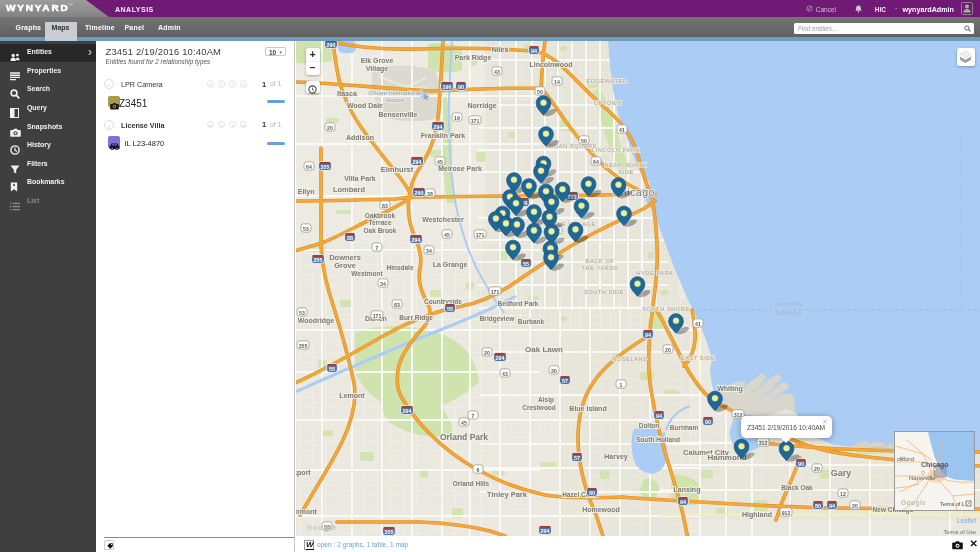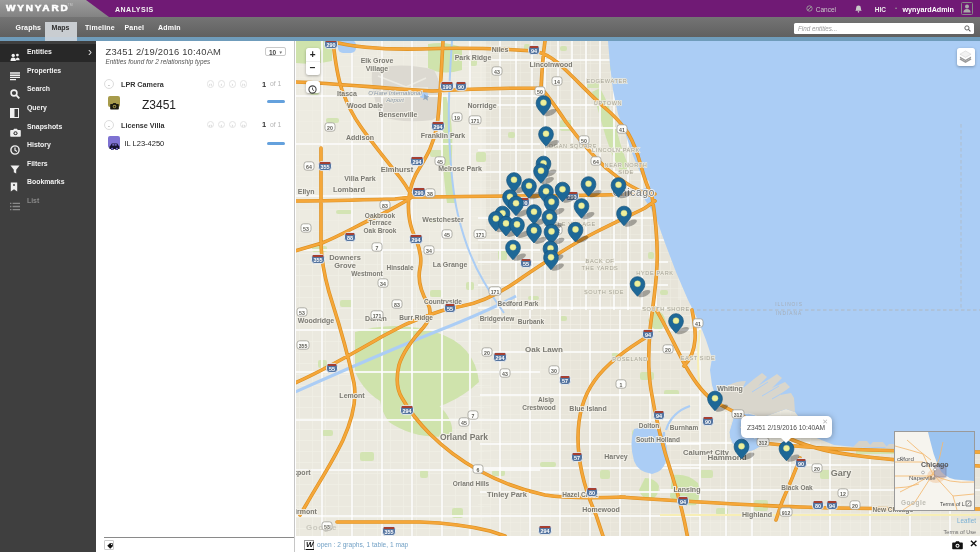--- a/index.html
+++ b/index.html
@@ -136,50 +136,50 @@
           <path d="M0,1.4 h1.4 M0,4.5 h1.4 M0,7.6 h1.4" stroke="#8a8a8a" stroke-width="1.3"></path>
         </svg></span>
       <span style="position:absolute;left:27px;top:4.5px;font-size:6.9px;font-weight:bold;color:#8a8a8a">List</span>
     </div>
 </div>
 <div id="panel">
 <div style="position:absolute;left:9.5px;top:4.5px;font-size:9.4px;color:#3c3c3c;letter-spacing:0.2px">Z3451 2/19/2016 10:40AM</div>
 <div style="position:absolute;left:9.5px;top:17px;font-size:6.4px;font-style:italic;color:#555">Entities found for 2 relationship types</div>
 <div style="position:absolute;left:169px;top:5.5px;width:21px;height:9.5px;border:1px solid #c9c9c9;border-radius:2px;font-size:6.5px;font-weight:bold;color:#444;padding-left:3px;line-height:9.5px">10 <span style="font-size:4.5px;color:#777;position:absolute;right:2px;top:0">▼</span></div>
 <div style="position:absolute;left:8px;top:38px;width:10px;height:10px;border:1px solid #ddd;border-radius:50%;color:#999;font-size:7px;text-align:center;line-height:9px">-</div>
-    <div style="position:absolute;left:25px;top:39px;font-size:7.2px;font-weight:bold;color:#333">LPR Camera</div>
+    <div style="position:absolute;left:25px;top:39px;font-size:7.2px;font-weight:normal;color:#333">LPR Camera</div>
     <div style="position:absolute;left:110.9px;top:39.4px;width:7.2px;height:7.2px;border:0.7px solid #e3e3e3;border-radius:50%;color:#c9c9c9;font-size:5.5px;text-align:center;line-height:6.8px">‹‹</div>
     <div style="position:absolute;left:121.9px;top:39.4px;width:7.2px;height:7.2px;border:0.7px solid #e3e3e3;border-radius:50%;color:#c9c9c9;font-size:5.5px;text-align:center;line-height:6.8px">‹</div>
     <div style="position:absolute;left:132.9px;top:39.4px;width:7.2px;height:7.2px;border:0.7px solid #e3e3e3;border-radius:50%;color:#c9c9c9;font-size:5.5px;text-align:center;line-height:6.8px">›</div>
     <div style="position:absolute;left:143.9px;top:39.4px;width:7.2px;height:7.2px;border:0.7px solid #e3e3e3;border-radius:50%;color:#c9c9c9;font-size:5.5px;text-align:center;line-height:6.8px">››</div>
     <div style="position:absolute;left:166px;top:38.5px;font-size:7.5px;font-weight:bold;color:#333">1</div>
     <div style="position:absolute;left:174px;top:39px;font-size:6.8px;color:#b5b5b5">of 1</div>
     <div style="position:absolute;left:12.3px;top:54.5px;width:11.5px;height:11.5px;background:#a79b4b;border-radius:2px;text-align:center"><svg width="9" height="8" viewBox="0 0 11 9" style="margin-top:1.5px">
         <path d="M1,2 h2.2 l0.9,-1.2 h2.8 l0.9,1.2 H10 a0.8,0.8 0 0 1 0.8,0.8 V8 a0.8,0.8 0 0 1 -0.8,0.8 H1 A0.8,0.8 0 0 1 0.2,8 V2.8 A0.8,0.8 0 0 1 1,2 z" fill="#1d1d10"></path>
         <circle cx="5.5" cy="5.2" r="2.1" fill="#a79b4b"></circle>
         <circle cx="5.5" cy="5.2" r="1.1" fill="#1d1d10"></circle>
       </svg></div>
-    <div style="position:absolute;left:46px;top:57px;font-size:12px;color:#222">Z3451</div>
+    <div style="position:absolute;left:23px;top:57px;font-size:10px;color:#222">Z3451</div>
     <div style="position:absolute;left:170.5px;top:58.8px;width:18.5px;height:3.6px;background:#64a1dd;border-radius:1.8px"></div>
 <div style="position:absolute;left:8px;top:78.7px;width:10px;height:10px;border:1px solid #ddd;border-radius:50%;color:#999;font-size:7px;text-align:center;line-height:9px">-</div>
     <div style="position:absolute;left:25px;top:79.7px;font-size:7.2px;font-weight:bold;color:#333">License Villa</div>
     <div style="position:absolute;left:110.9px;top:80.10000000000001px;width:7.2px;height:7.2px;border:0.7px solid #e3e3e3;border-radius:50%;color:#c9c9c9;font-size:5.5px;text-align:center;line-height:6.8px">‹‹</div>
     <div style="position:absolute;left:121.9px;top:80.10000000000001px;width:7.2px;height:7.2px;border:0.7px solid #e3e3e3;border-radius:50%;color:#c9c9c9;font-size:5.5px;text-align:center;line-height:6.8px">‹</div>
     <div style="position:absolute;left:132.9px;top:80.10000000000001px;width:7.2px;height:7.2px;border:0.7px solid #e3e3e3;border-radius:50%;color:#c9c9c9;font-size:5.5px;text-align:center;line-height:6.8px">›</div>
     <div style="position:absolute;left:143.9px;top:80.10000000000001px;width:7.2px;height:7.2px;border:0.7px solid #e3e3e3;border-radius:50%;color:#c9c9c9;font-size:5.5px;text-align:center;line-height:6.8px">››</div>
     <div style="position:absolute;left:166px;top:79.2px;font-size:7.5px;font-weight:bold;color:#333">1</div>
     <div style="position:absolute;left:174px;top:79.7px;font-size:6.8px;color:#b5b5b5">of 1</div>
     <div style="position:absolute;left:12.3px;top:95.2px;width:11.5px;height:11.5px;background:#7e72d2;border-radius:2px;text-align:center"><svg width="11" height="8.5" viewBox="0 0 12 9" style="margin-top:1.2px">
         <path d="M1.5,4 L3,1.5 h6 L10.5,4 q1,0.3 1,1.5 v2 h-1.6 a1.5,1.5 0 0 1 -3,0 h-1.8 a1.5,1.5 0 0 1 -3,0 H0.5 v-2 q0,-1.2 1,-1.5 z" fill="#14122e"></path>
         <circle cx="3.4" cy="7.3" r="1.1" fill="#7e72d2"></circle>
         <circle cx="8.6" cy="7.3" r="1.1" fill="#7e72d2"></circle>
         <rect x="3.6" y="2.2" width="2.1" height="1.6" fill="#7e72d2"></rect>
         <rect x="6.3" y="2.2" width="2.1" height="1.6" fill="#7e72d2"></rect>
       </svg></div>
-    <div style="position:absolute;left:28.5px;top:97.7px;font-size:7.5px;color:#222">IL L23-4250</div>
+    <div style="position:absolute;left:28.5px;top:97.7px;font-size:7.5px;color:#222">IL L23-4870</div>
     <div style="position:absolute;left:170.5px;top:100.5px;width:18.5px;height:3.6px;background:#64a1dd;border-radius:1.8px"></div>
 <div style="position:absolute;left:8px;top:495.5px;width:190px;border-top:1px solid #8a8a8a"></div>
 <div style="position:absolute;left:8px;top:498.5px;width:10px;height:10px;border:1px solid #ccc;border-radius:1px">
       <svg width="8" height="8" viewBox="0 0 10 10" style="display:block;margin:1px">
         <path d="M1.6,4.8 L4.8,1.6 h3 a0.7,0.7 0 0 1 0.7,0.7 v3 L5.3,8.5 z" fill="#111"></path>
         <circle cx="7" cy="3" r="0.8" fill="#fff"></circle>
       </svg>
     </div>
 </div>
 <div id="map">

